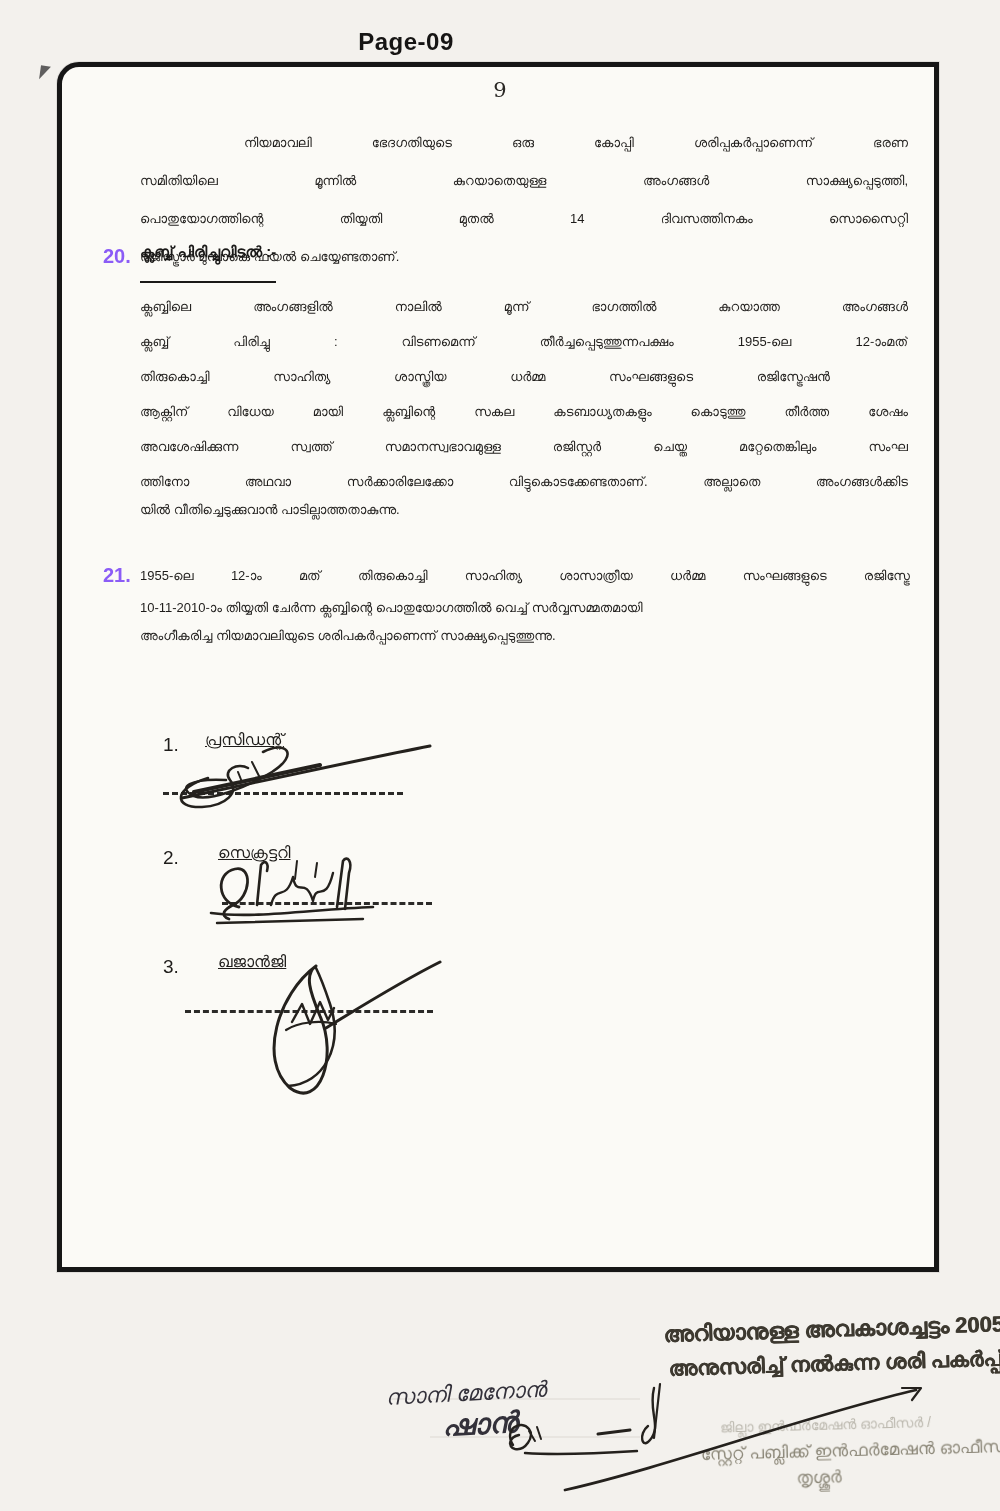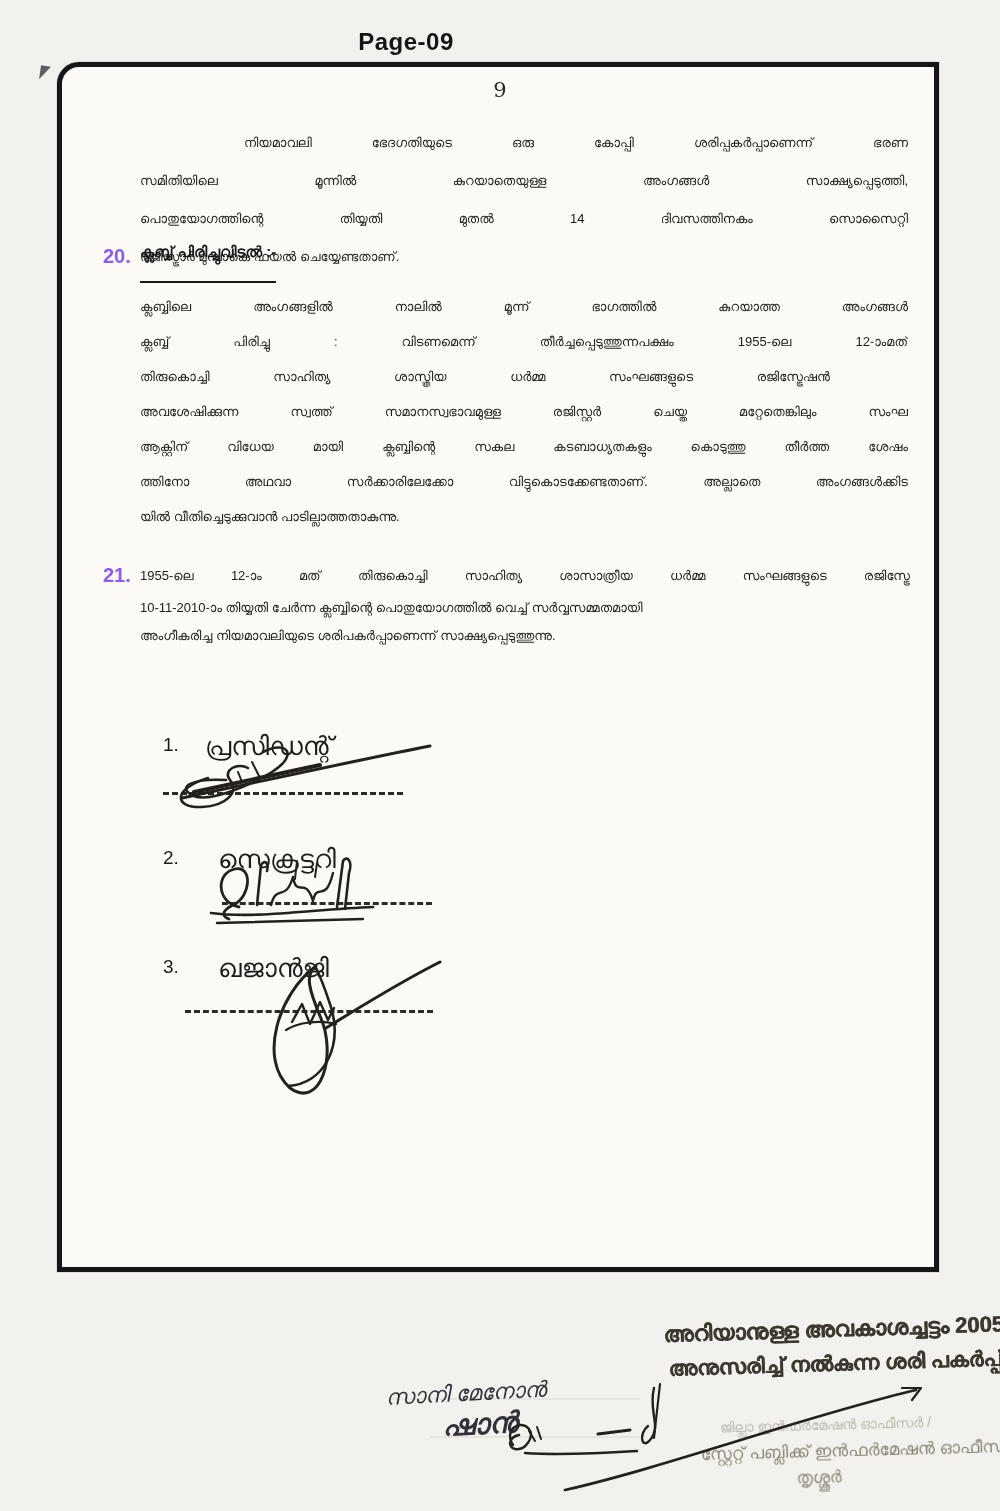--- a/index.html
+++ b/index.html
@@ -42,21 +42,21 @@
     overflow:hidden; height:26px;
   }
   .sec-num{ font-size:20px; font-weight:bold; color:#8b5cf6;}
   .sec-head{
     font-size:15px; font-weight:bold; color:#1a1918;
     border-bottom:2.5px solid #1a1918; padding-bottom:20px;
     display:inline-block; white-space:nowrap;
   }
   
   .sig-index{ font-size:19px; color:#1e1c1a;}
-  .sig-label{ font-size:26px; color:#1e1c1a; white-space:nowrap;}
+  .sig-label{ font-size:16px; color:#1e1c1a; white-space:nowrap;text-decoration:underline;}
   .dash-line{ border-top:3px dashed #2b2a28; height:0;}
   svg{display:block;}
   .ink path, .ink line{ stroke:#24211d; fill:none; stroke-linecap:round; stroke-linejoin:round;}
   
   .hand-note{ color:#33313a; transform:rotate(-3deg); transform-origin:left top;}
   .hand-l1{ font-size:22px; font-style:italic; white-space:nowrap;}
   .hand-l2{ font-size:29px; font-style:italic; font-weight:bold; white-space:nowrap;}
   .stamp-dark{
     color:#3d3930; font-weight:bold; transform:rotate(-1.8deg);
     transform-origin:left top;
@@ -98,24 +98,24 @@
 
 <div class="abs sec-num" style="left:103px; top:245px;">20.</div>
 <div class="abs" style="left:140px; top:243px;">
   <span class="sec-head">ക്ലബ്ബ് പിരിച്ചുവിടൽ :-</span>
 </div>
 
 <div class="abs" style="left:140px; top:295px; width:768px;">
   <div class="tl just" style="height:28px;">ക്ലബ്ബിലെ അംഗങ്ങളിൽ നാലിൽ മൂന്ന് ഭാഗത്തിൽ കുറയാത്ത അംഗങ്ങൾ</div>
   <div class="tl just" style="margin-top:7px; height:28px;">ക്ലബ്ബ് പിരിച്ചു : വിടണമെന്ന് തീർച്ചപ്പെടുത്തുന്നപക്ഷം 1955-ലെ 12-ാംമത്</div>
   <div class="tl just" style="margin-top:7px; height:28px; width:690px;">തിരുകൊച്ചി സാഹിത്യ ശാസ്ത്രിയ ധർമ്മ സംഘങ്ങളുടെ രജിസ്ട്രേഷൻ</div>
+  <div class="tl just" style="margin-top:7px; height:28px;">ആക്റ്റിന് വിധേയ മായി ക്ലബ്ബിന്റെ സകല കടബാധ്യതകളും കൊടുത്തു തീർത്ത ശേഷം</div>
   <div class="tl just" style="margin-top:7px; height:28px;">അവശേഷിക്കുന്ന സ്വത്ത് സമാനസ്വഭാവമുള്ള രജിസ്റ്റർ ചെയ്ത മറ്റേതെങ്കിലും സംഘ</div>
-  <div class="tl just" style="margin-top:7px; height:28px;">ആക്റ്റിന് വിധേയ മായി ക്ലബ്ബിന്റെ സകല കടബാധ്യതകളും കൊടുത്തു തീർത്ത ശേഷം</div>
   <div class="tl just" style="margin-top:7px; height:28px;">ത്തിനോ അഥവാ സർക്കാരിലേക്കോ വിട്ടുകൊടക്കേണ്ടതാണ്. അല്ലാതെ അംഗങ്ങൾക്കിട</div>
-  <div class="tl" style="margin-top:7px;">യിൽ വീതിച്ചെടുക്കുവാൻ പാടില്ലാത്തതാകുന്നു.</div>
+  <div class="tl" style="">യിൽ വീതിച്ചെടുക്കുവാൻ പാടില്ലാത്തതാകുന്നു.</div>
 </div>
 
 <div class="abs sec-num" style="left:103px; top:564px;">21.</div>
 <div class="abs" style="left:140px; top:564px; width:770px;">
   <div class="tl just" style="height:28px;">1955-ലെ 12-ാം മത് തിരുകൊച്ചി  സാഹിത്യ ശാസാത്രീയ ധർമ്മ സംഘങ്ങളുടെ രജിസ്ട്രേ</div>
   <div class="tl" style="margin-top:4px;">10-11-2010-ാം തിയ്യതി ചേർന്ന ക്ലബ്ബിന്റെ പൊതുയോഗത്തിൽ വെച്ച് സർവ്വസമ്മതമായി</div>
   <div class="tl" style="margin-top:4px;">അംഗീകരിച്ച നിയമാവലിയുടെ ശരിപകർപ്പാണെന്ന് സാക്ഷ്യപ്പെടുത്തുന്നു.</div>
 </div>
 
 <div class="abs sig-index" style="left:163px; top:734px;">1.</div>

